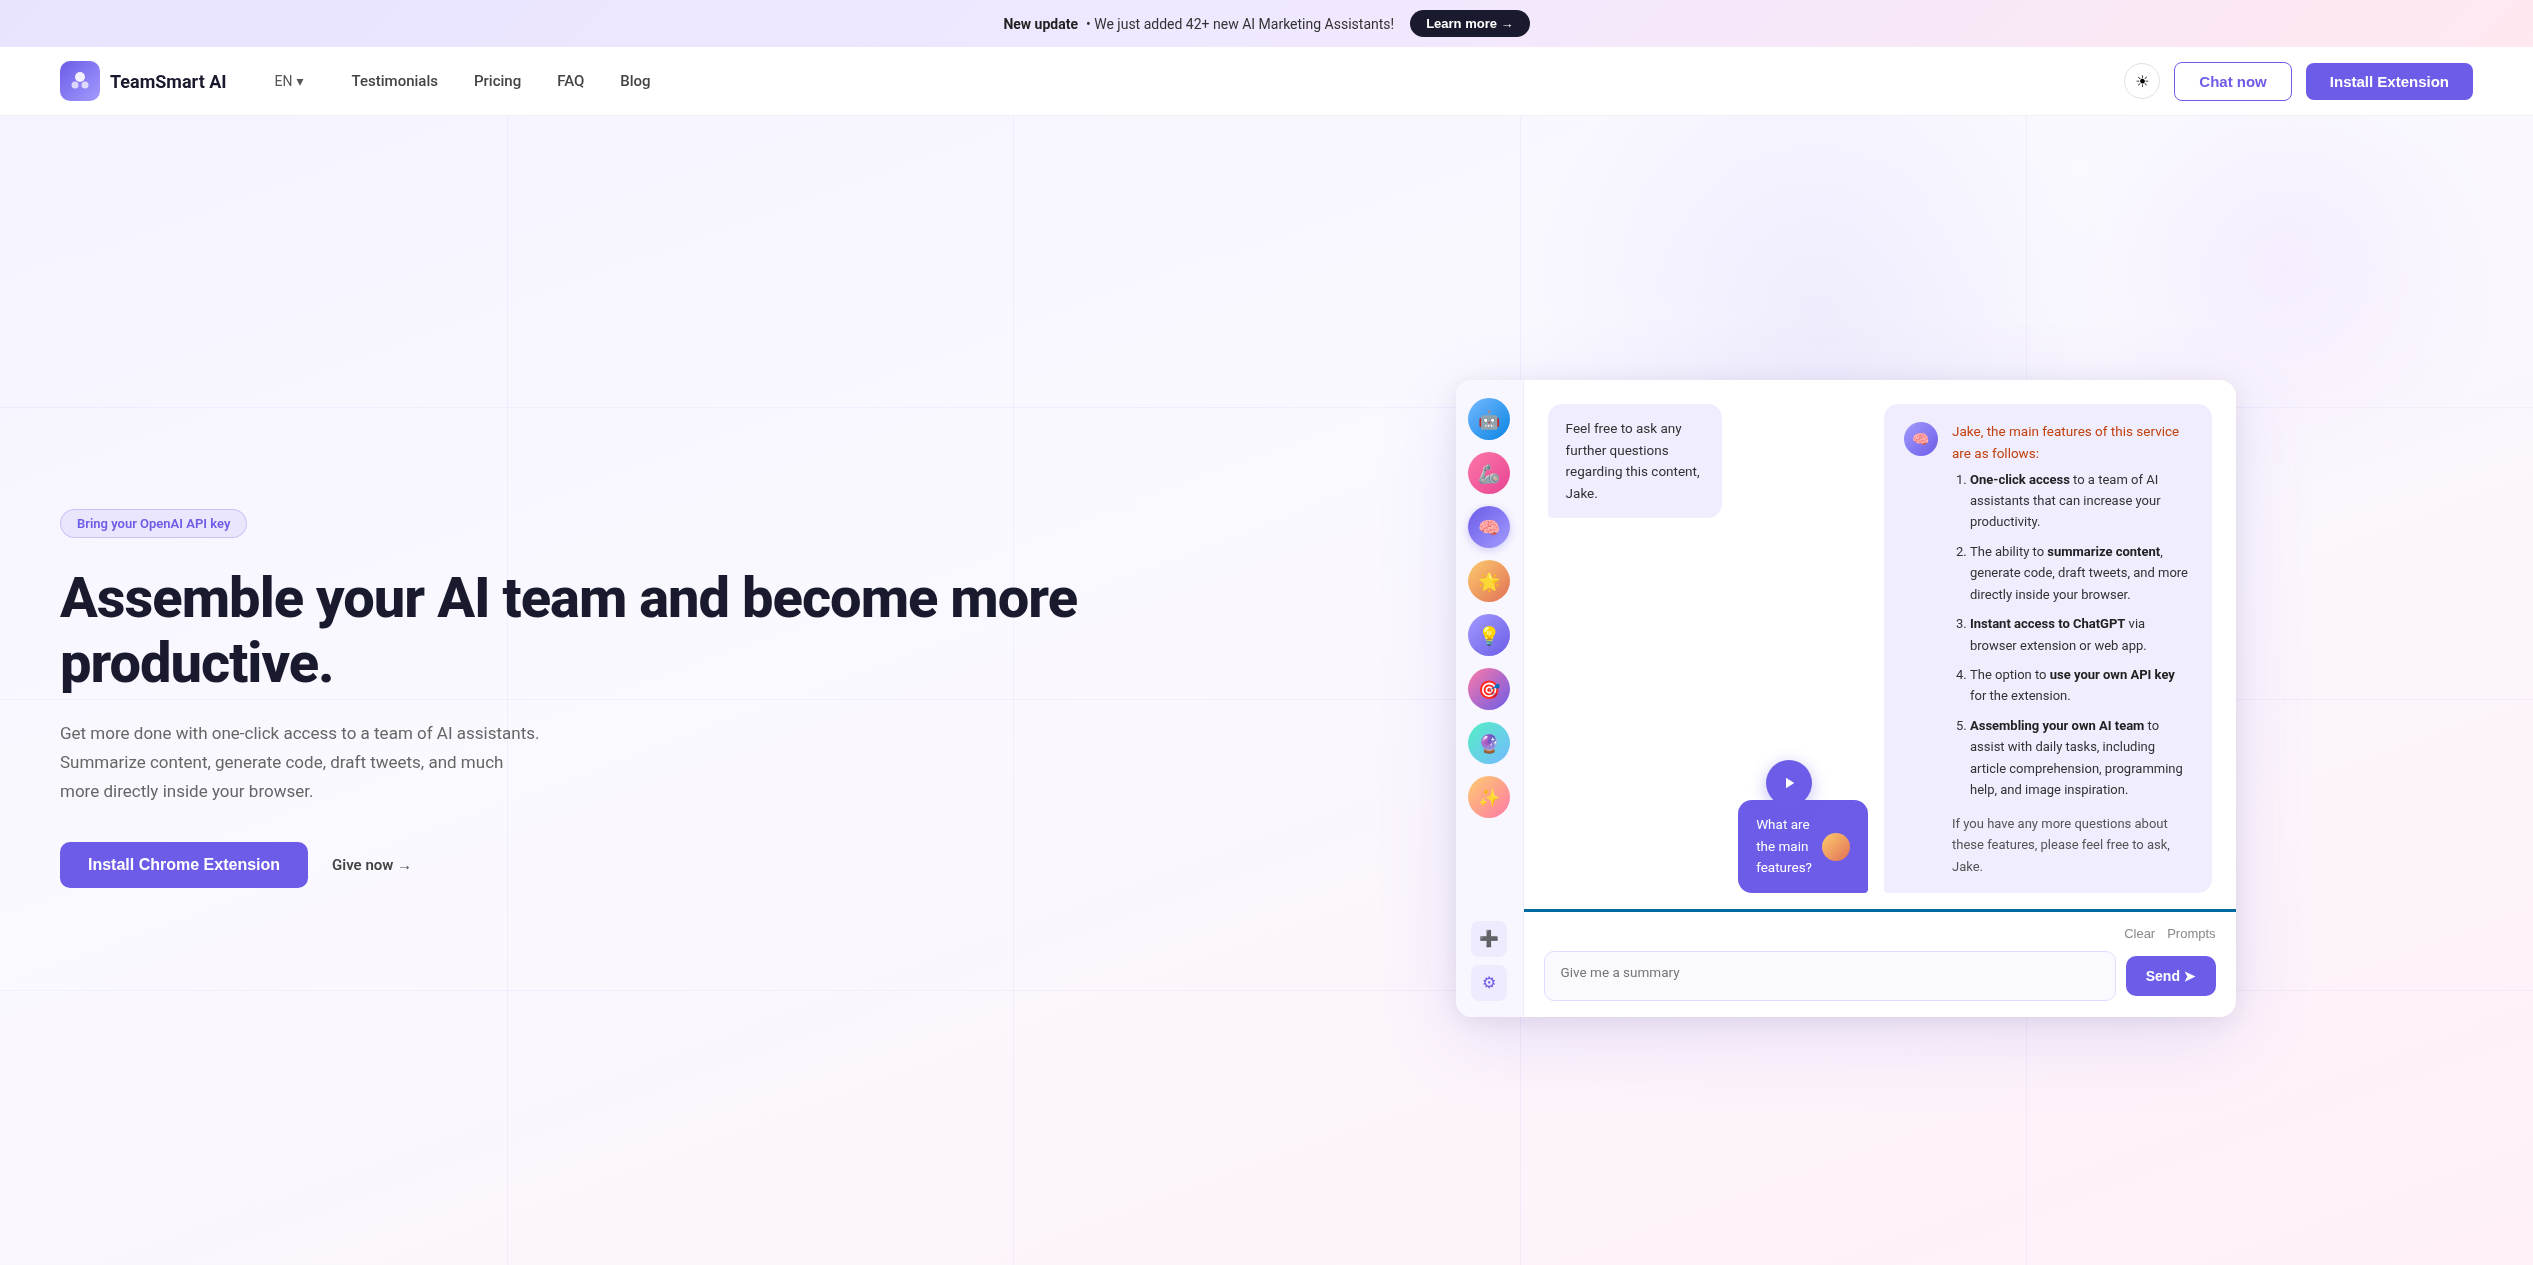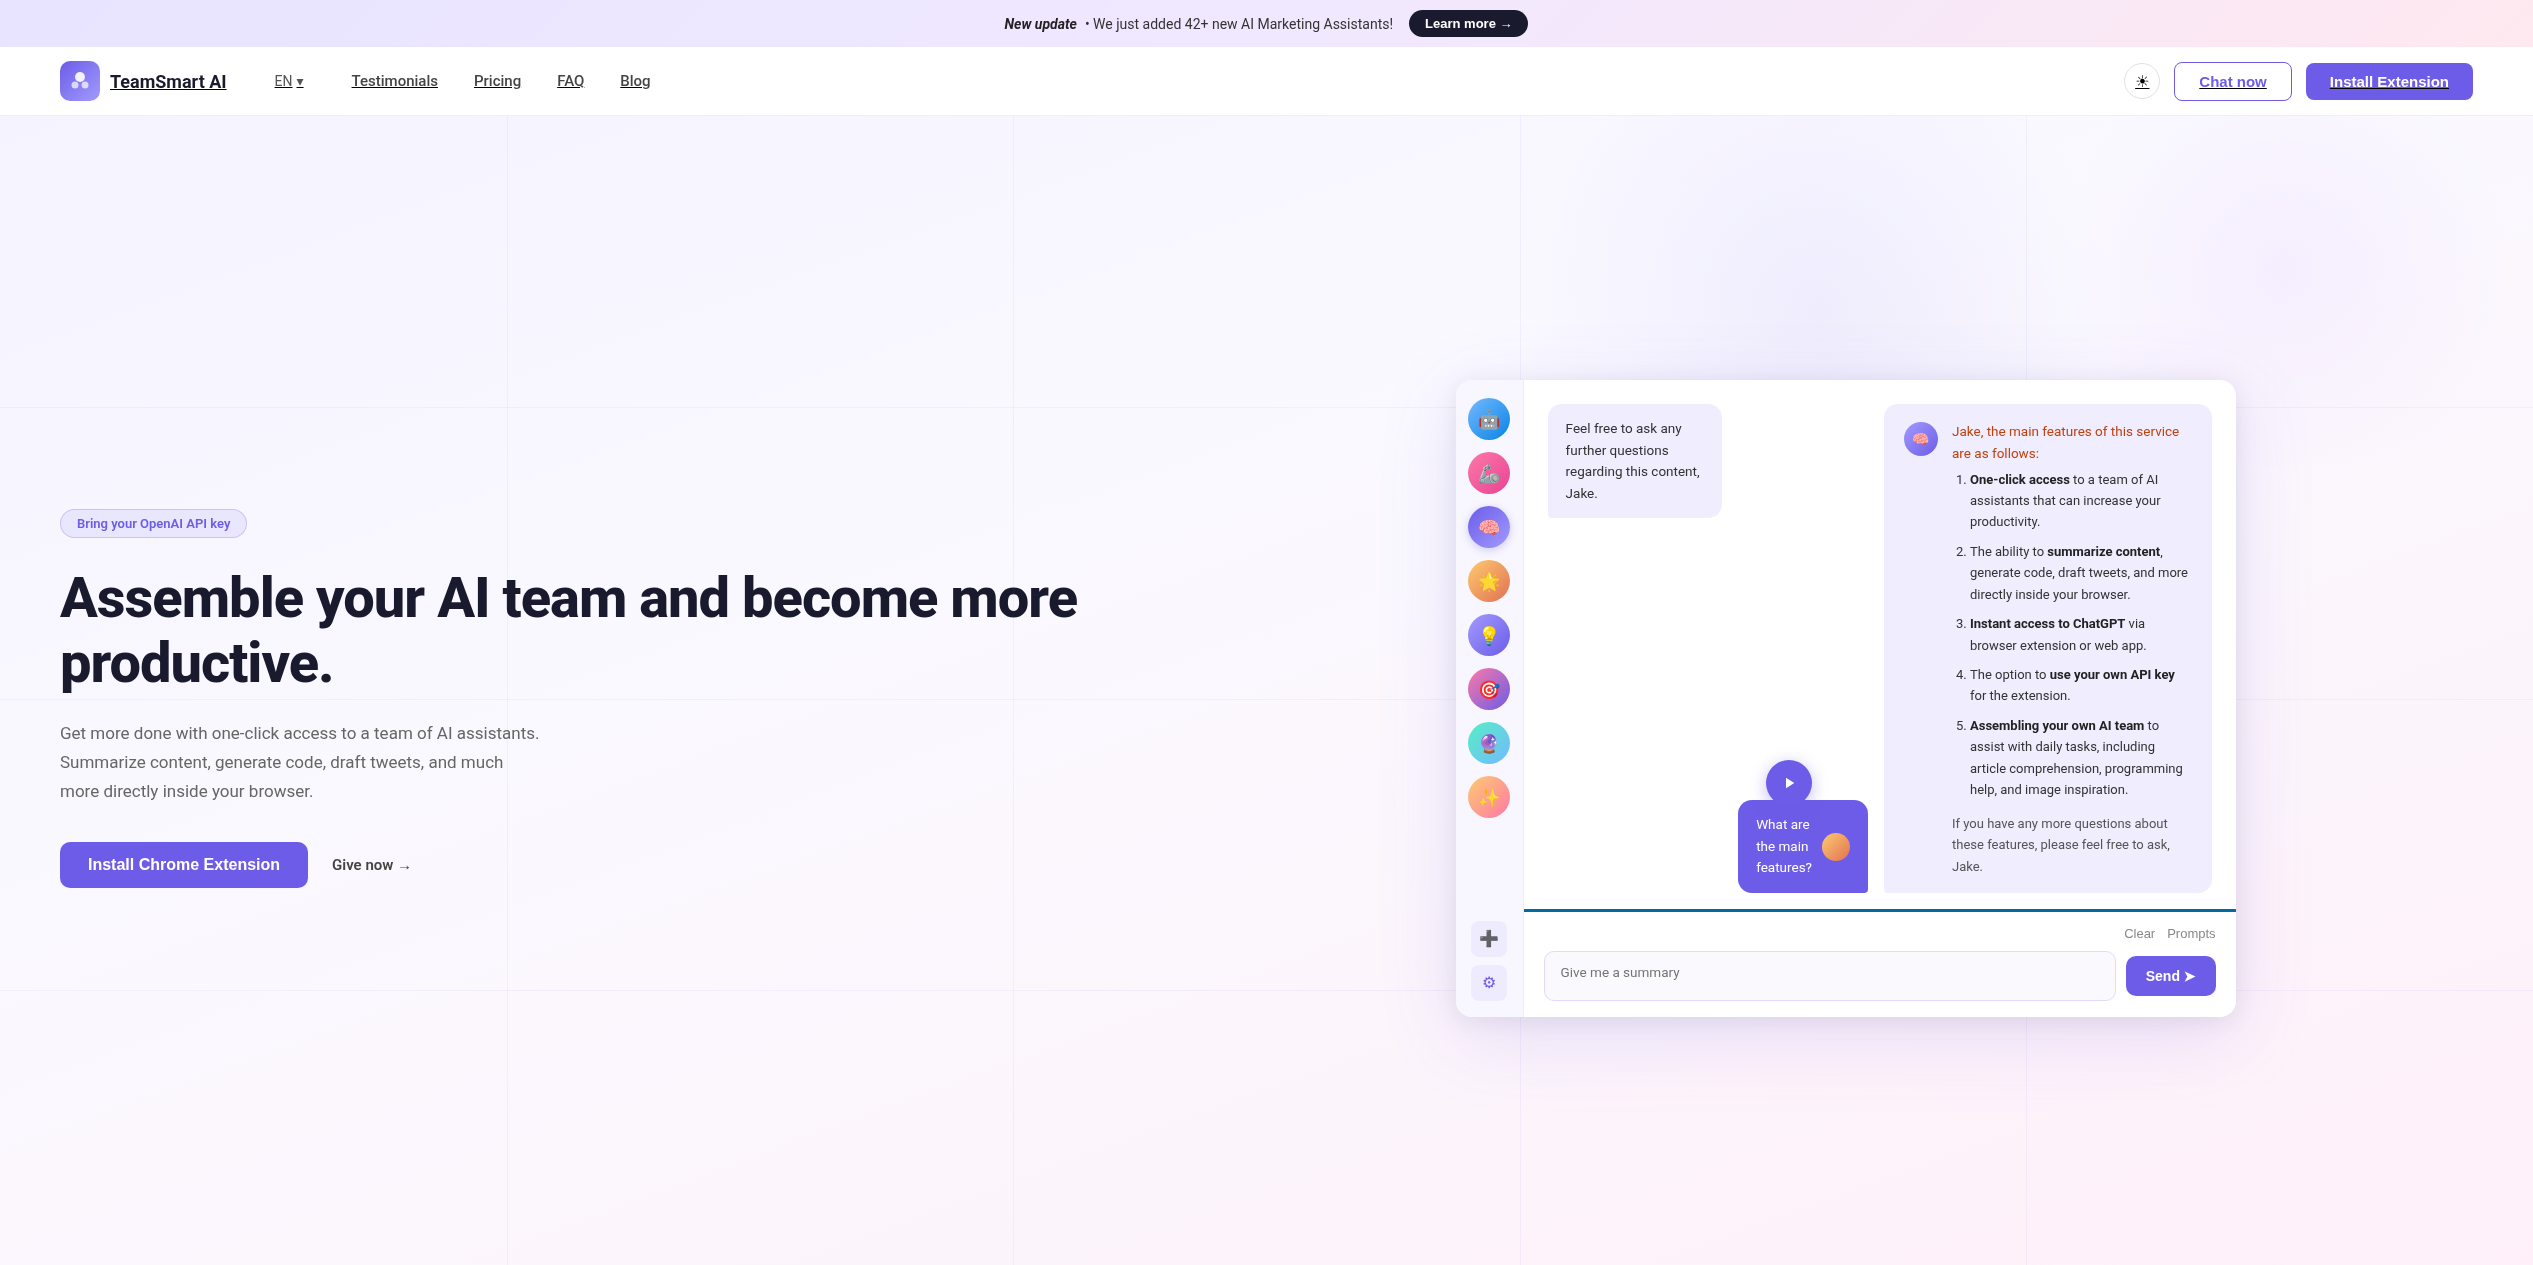--- a/index.html
+++ b/index.html
@@ -18,21 +18,20 @@
       font-size: 14px;
       color: #333;
       display: flex;
       align-items: center;
       justify-content: center;
       gap: 8px;
     }
     .announcement-bar .update-label {
       font-weight: 700;
       color: #222;
-      font-style: italic;
     }
     .announcement-bar .learn-more-btn {
       background: #1a1a2e;
       color: #fff;
       padding: 6px 16px;
       border-radius: 20px;
       font-size: 13px;
       font-weight: 600;
       cursor: pointer;
       border: none;
@@ -44,21 +43,20 @@
       background: rgba(255,255,255,0.95);
       backdrop-filter: blur(10px);
       border-bottom: 1px solid rgba(0,0,0,0.06);
       padding: 14px 60px;
       display: flex;
       align-items: center;
       gap: 40px;
       position: sticky;
       top: 0;
       z-index: 100;
-      text-decoration: underline;
     }
     .logo-area {
       display: flex;
       align-items: center;
       gap: 10px;
       text-decoration: none;
     }
     .logo-icon {
       width: 40px;
       height: 40px;

